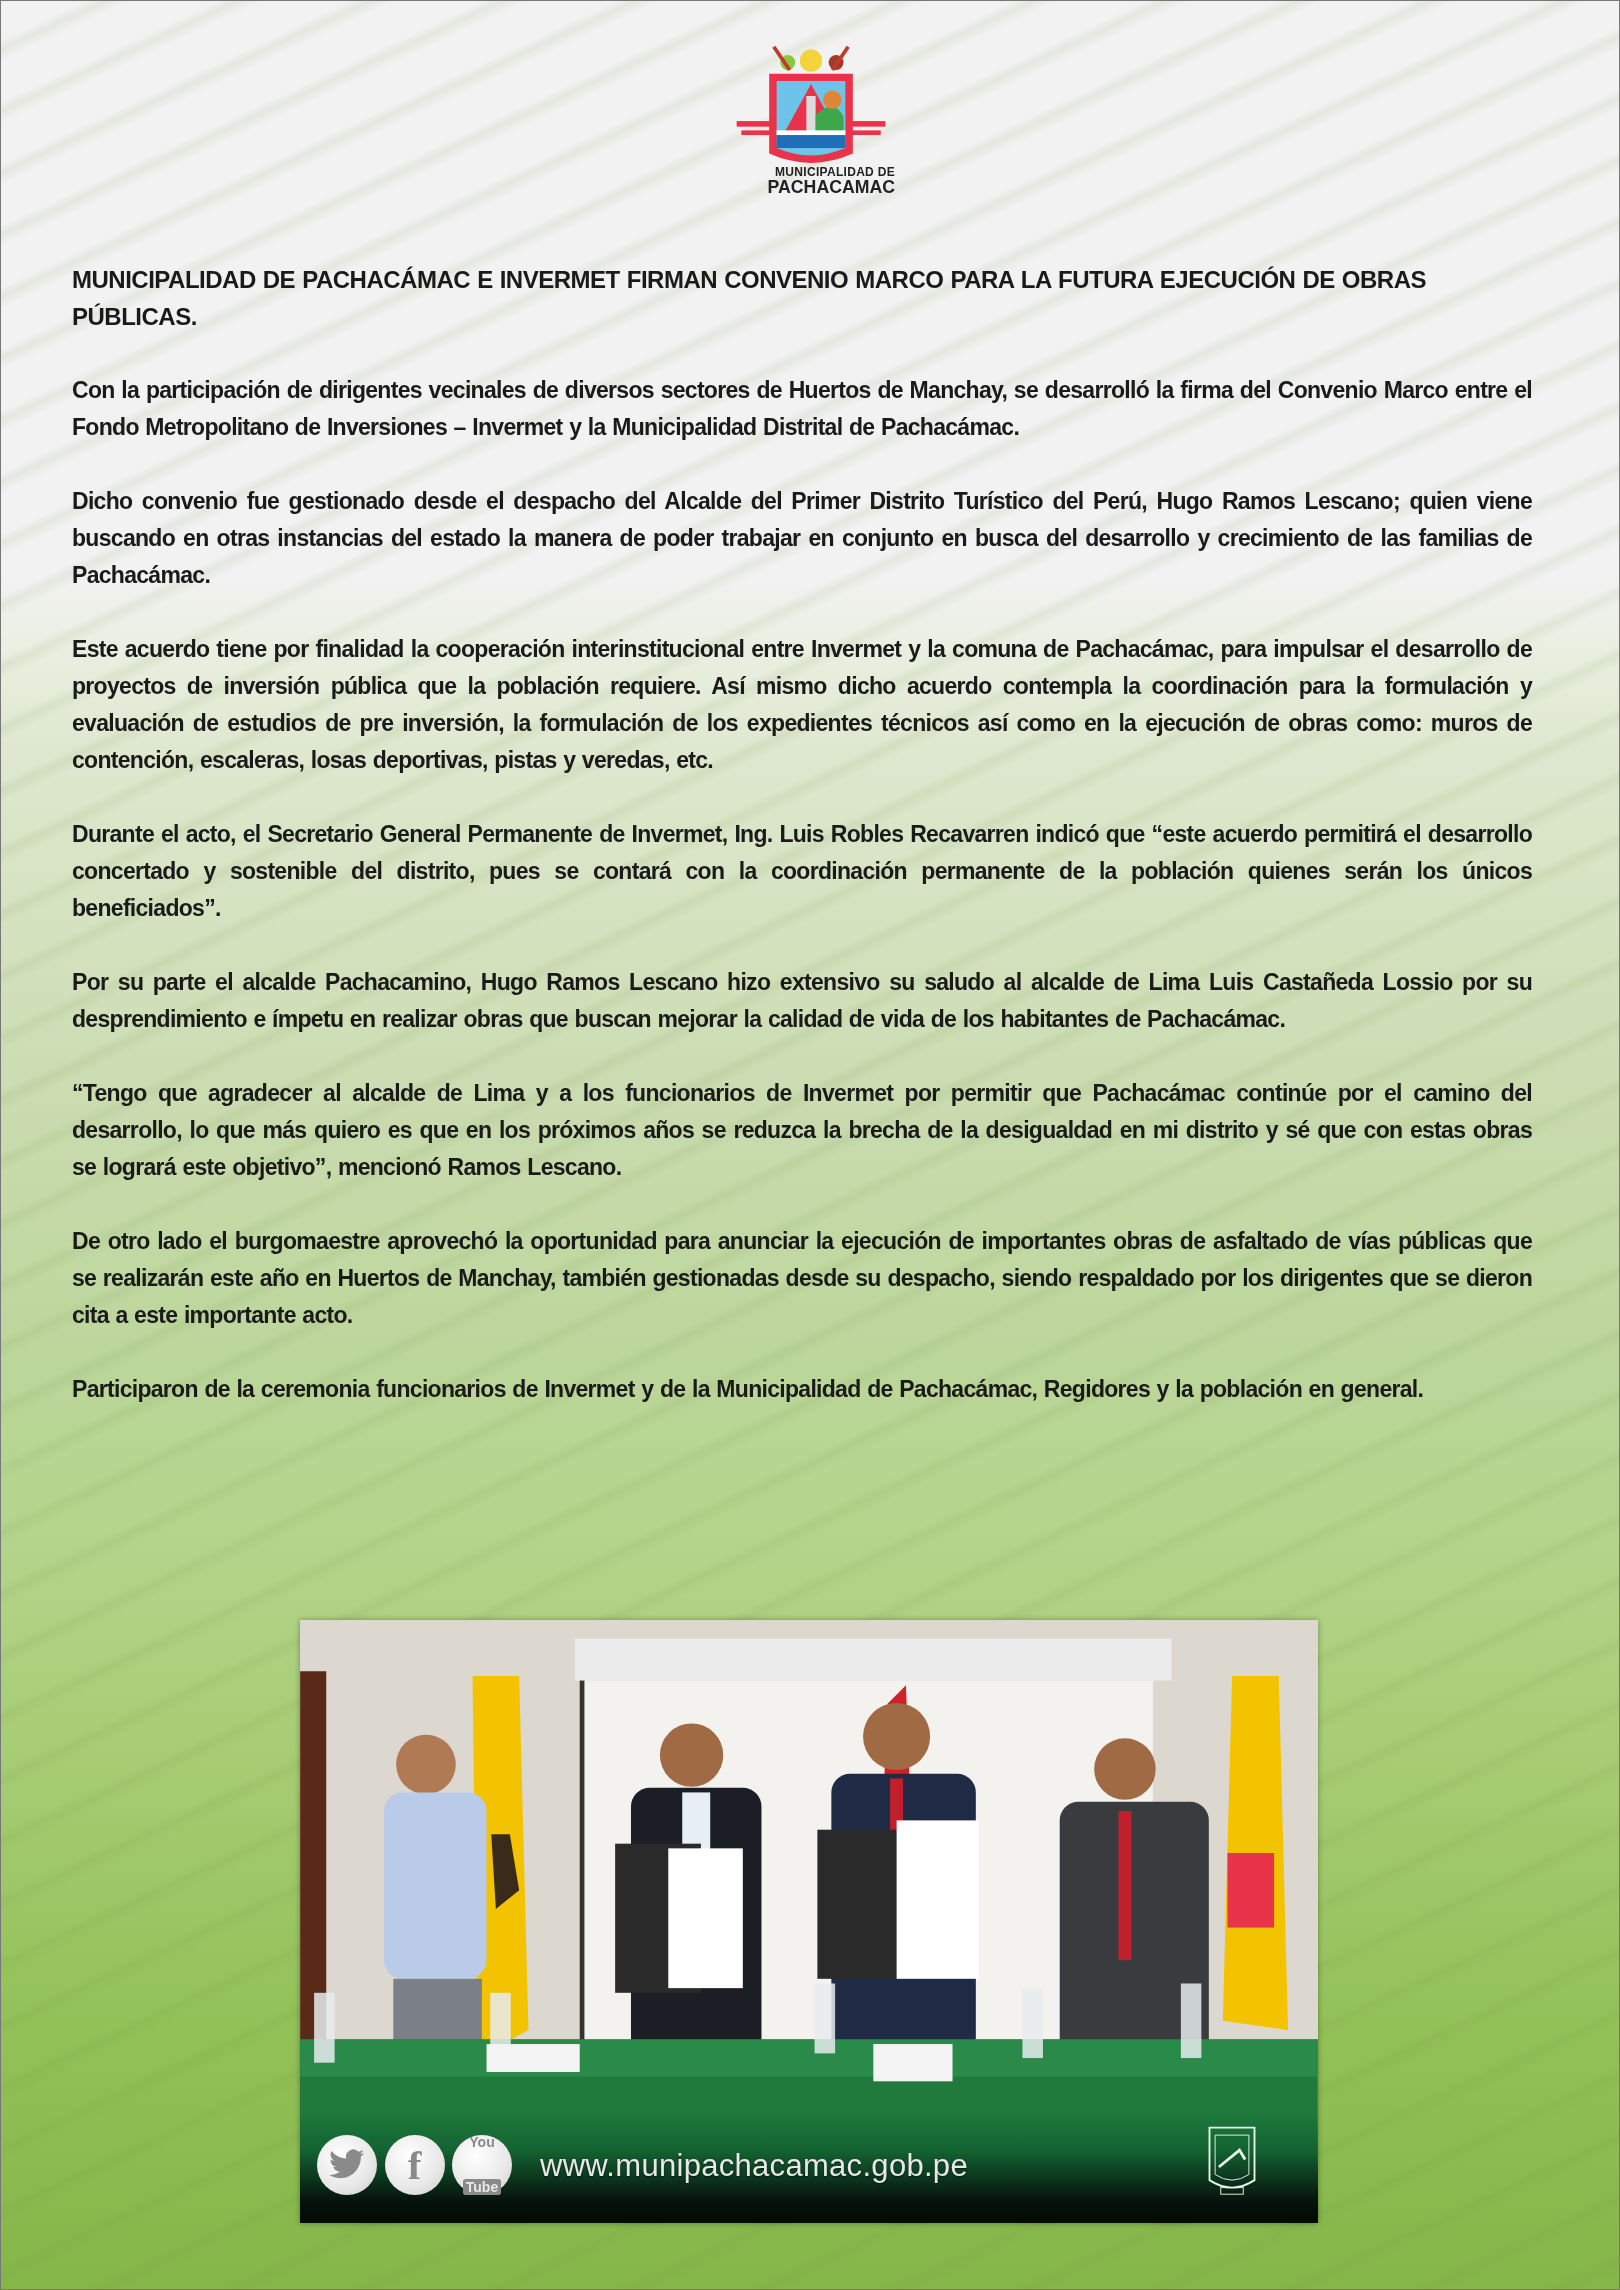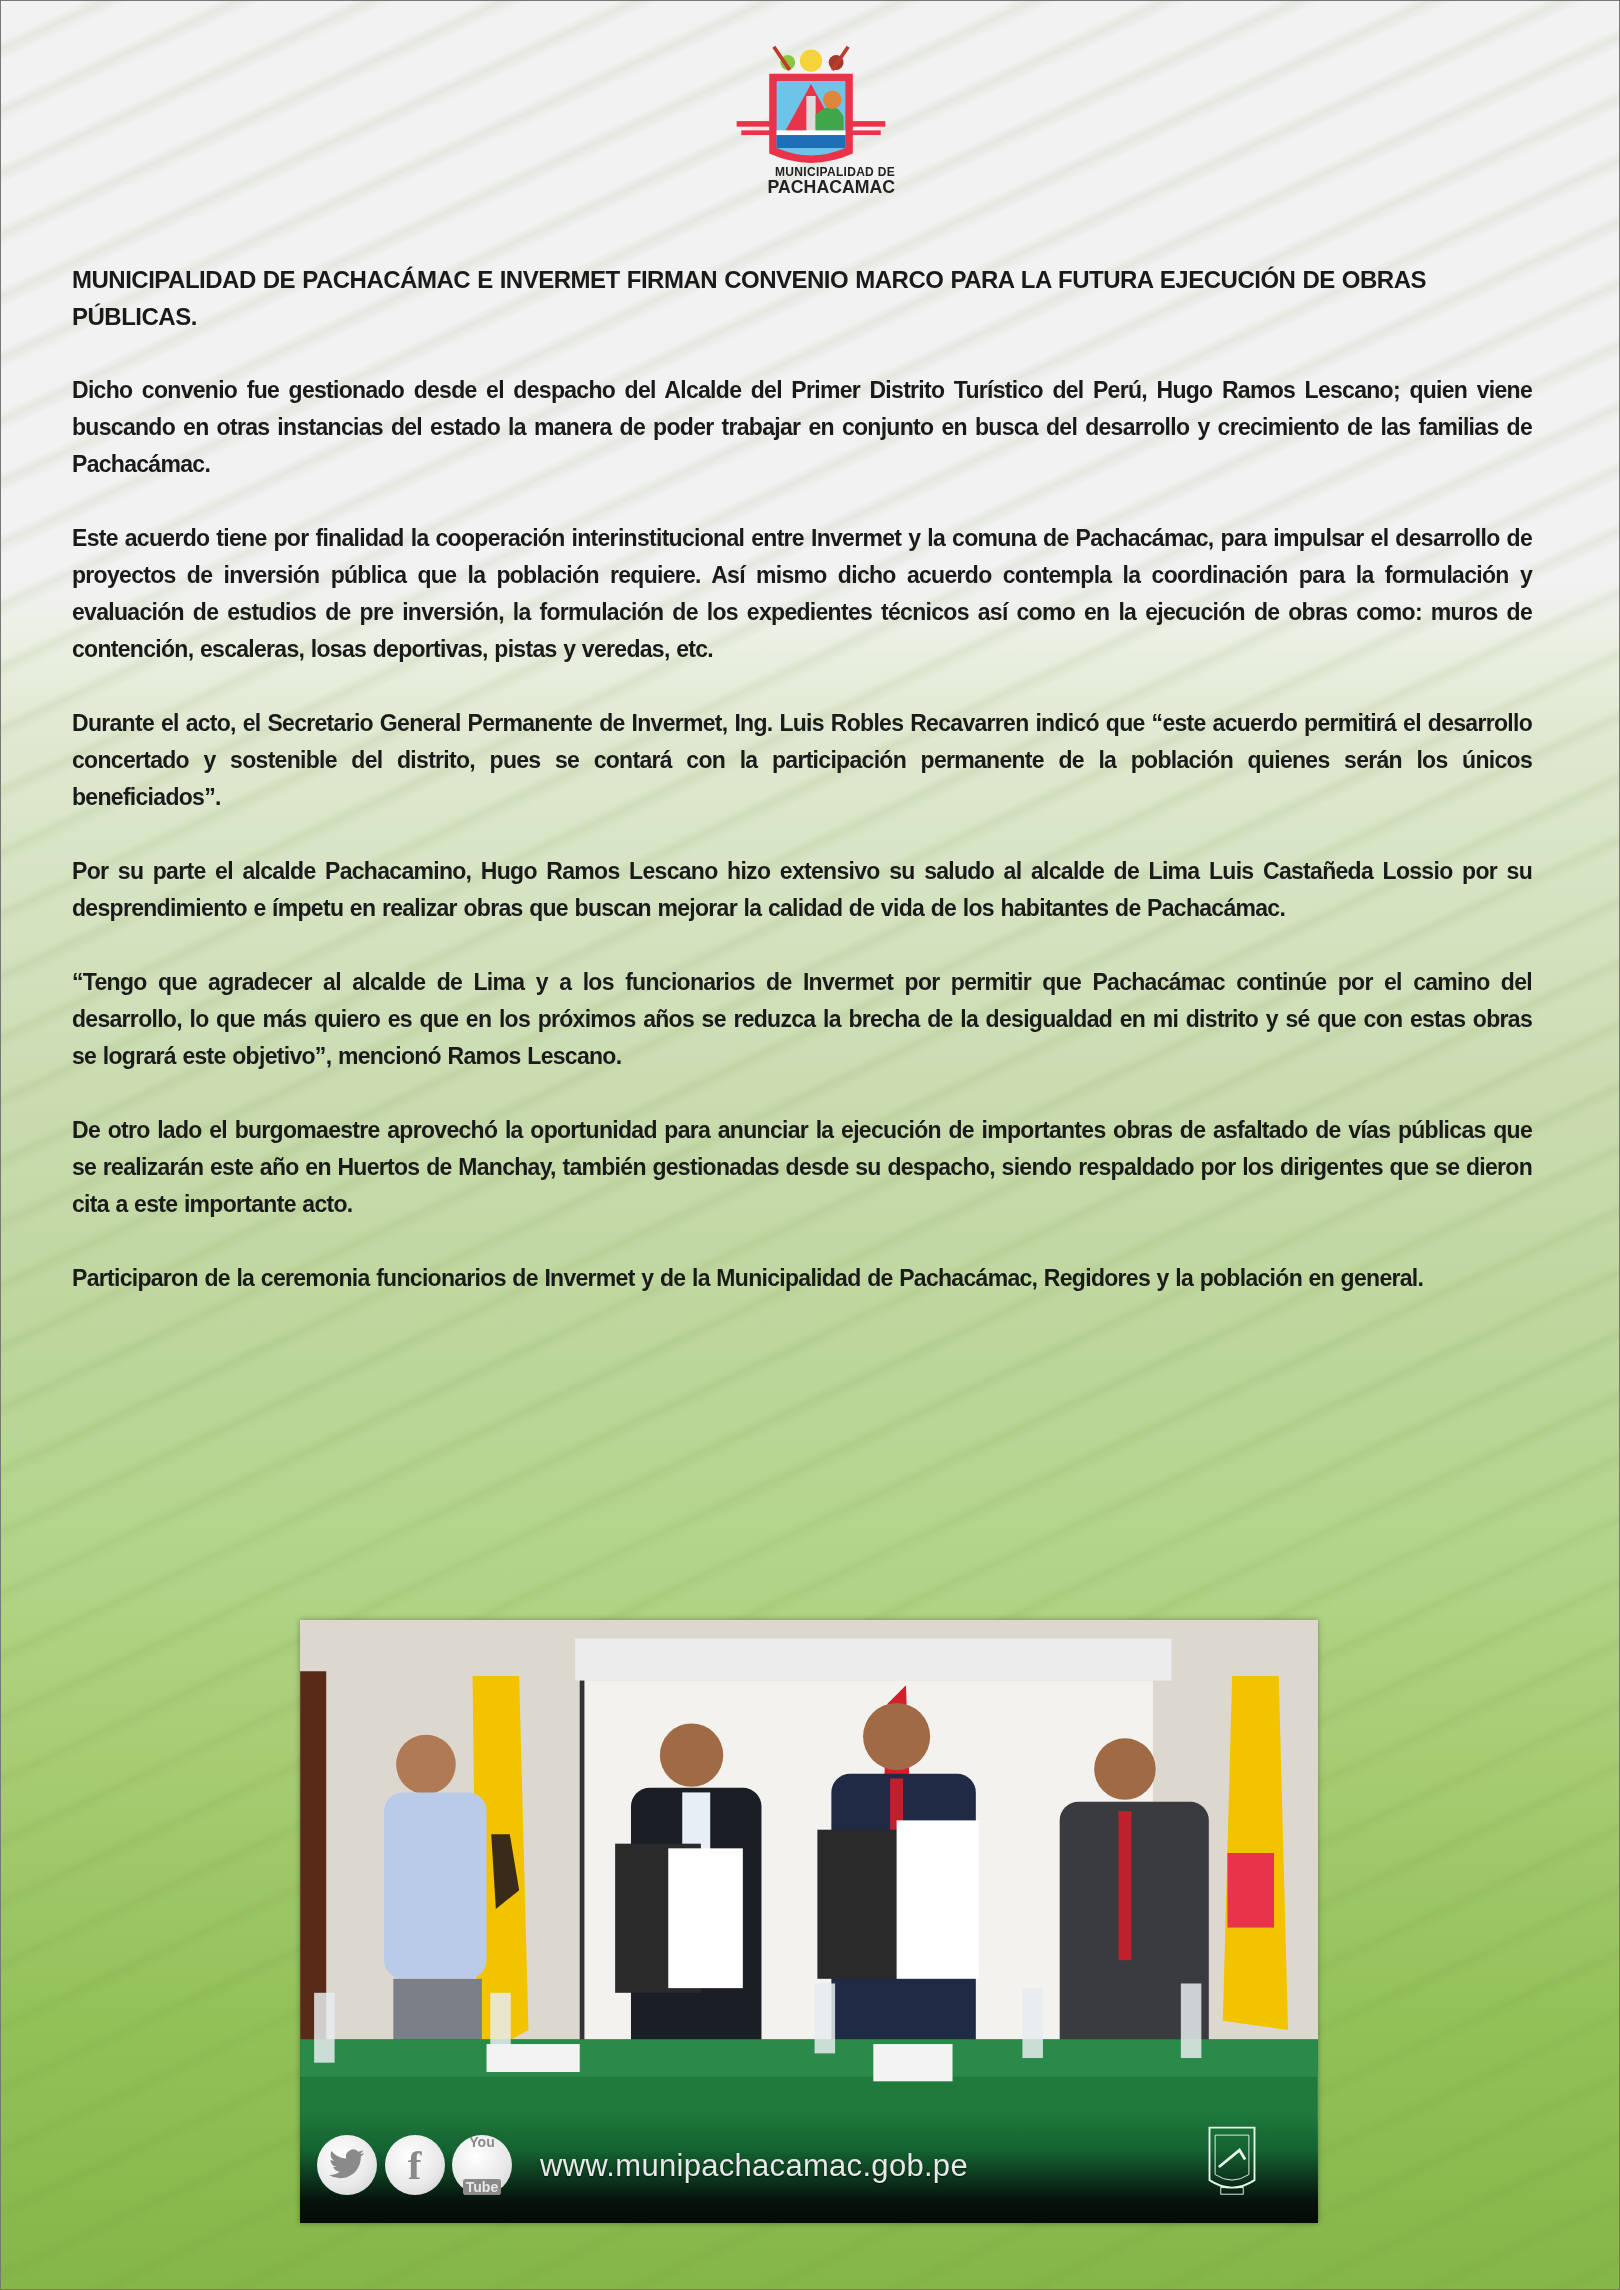--- a/index.html
+++ b/index.html
@@ -89,23 +89,24 @@
     <circle cx="108" cy="62" r="10" fill="#e0863a"></circle>
     <rect x="48" y="100" width="74" height="14" fill="#1f6fb8"></rect>
     <rect x="48" y="95" width="74" height="5" fill="#ffffff"></rect>
   </svg>
   <div class="logo-caption-1">MUNICIPALIDAD DE</div>
   <div class="logo-caption-2">PACHACAMAC</div>
 </div>
 
 <div class="article">
   <div class="headline">MUNICIPALIDAD DE PACHACÁMAC E INVERMET FIRMAN CONVENIO MARCO PARA LA FUTURA EJECUCIÓN DE OBRAS PÚBLICAS.</div>
+  <p class="para">Con la participación de dirigentes vecinales de diversos sectores de Huertos de Manchay, se desarrolló la firma del Convenio Marco entre el Fondo Metropolitano de Inversiones – Invermet y la Municipalidad Distrital de Pachacámac.</p>
   <p class="para">Dicho convenio fue gestionado desde el despacho del Alcalde del Primer Distrito Turístico del Perú, Hugo Ramos Lescano; quien viene buscando en otras instancias del estado la manera de poder trabajar en conjunto en busca del desarrollo y crecimiento de las familias de Pachacámac.</p>
   <p class="para">Este acuerdo tiene por finalidad la cooperación interinstitucional entre Invermet y la comuna de Pachacámac, para impulsar el desarrollo de proyectos de inversión pública que la población requiere. Así mismo dicho acuerdo contempla la coordinación  para la formulación y evaluación de estudios de pre inversión, la formulación de los  expedientes técnicos así como en la ejecución de obras como: muros de contención, escaleras, losas deportivas, pistas y veredas, etc.</p>
-  <p class="para">Durante el acto, el Secretario General Permanente de Invermet, Ing. Luis Robles Recavarren indicó que “este acuerdo permitirá el desarrollo concertado y sostenible del distrito, pues se contará con la participación permanente de la población quienes serán los únicos beneficiados”.</p>
+  <p class="para">Durante el acto, el Secretario General Permanente de Invermet, Ing. Luis Robles Recavarren indicó que “este acuerdo permitirá el desarrollo concertado y sostenible del distrito, pues se contará con la coordinación permanente de la población quienes serán los únicos beneficiados”.</p>
   <p class="para">Por su parte el alcalde Pachacamino, Hugo Ramos Lescano hizo extensivo su saludo al alcalde de Lima Luis Castañeda Lossio por su desprendimiento e ímpetu en  realizar obras que buscan mejorar la calidad de vida de los habitantes de Pachacámac.</p>
   <p class="para">“Tengo que agradecer al alcalde de Lima y a los funcionarios de Invermet por permitir que Pachacámac continúe por el camino del desarrollo, lo que más quiero es que en los próximos años se reduzca la brecha de la desigualdad en mi distrito y sé que con estas obras se logrará este objetivo”, mencionó Ramos Lescano.</p>
   <p class="para">De otro lado el burgomaestre aprovechó la oportunidad para anunciar la ejecución de importantes obras de asfaltado de vías públicas que se realizarán este año en Huertos de Manchay, también gestionadas desde su despacho, siendo respaldado por los dirigentes que se dieron cita a este importante acto.</p>
   <p class="para">Participaron de la ceremonia funcionarios de Invermet y de la Municipalidad de Pachacámac, Regidores y la población en general.</p>
 </div>
 
 <div class="photo">
   <svg class="scene" width="1018" height="603" viewBox="0 0 1092 647">
 
     <rect x="0" y="0" width="1092" height="647" fill="#dcd8cf"></rect>

